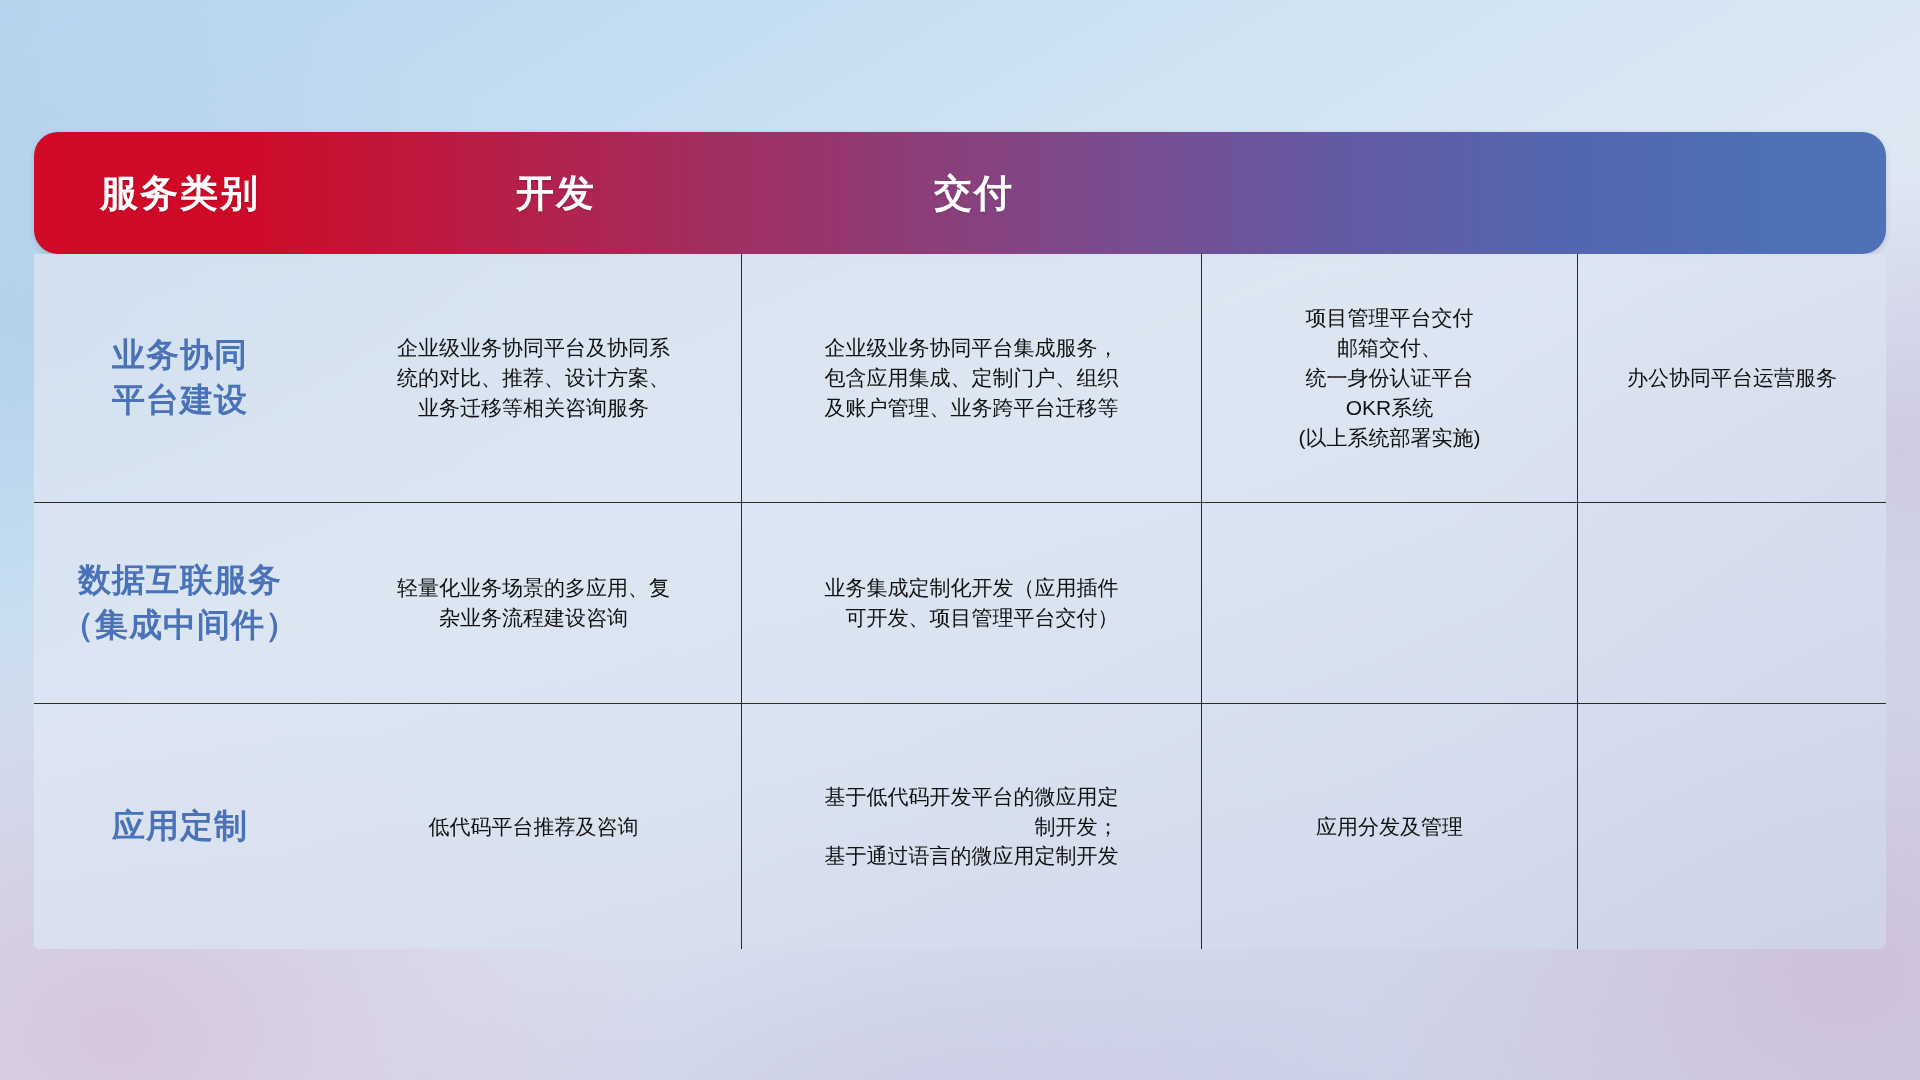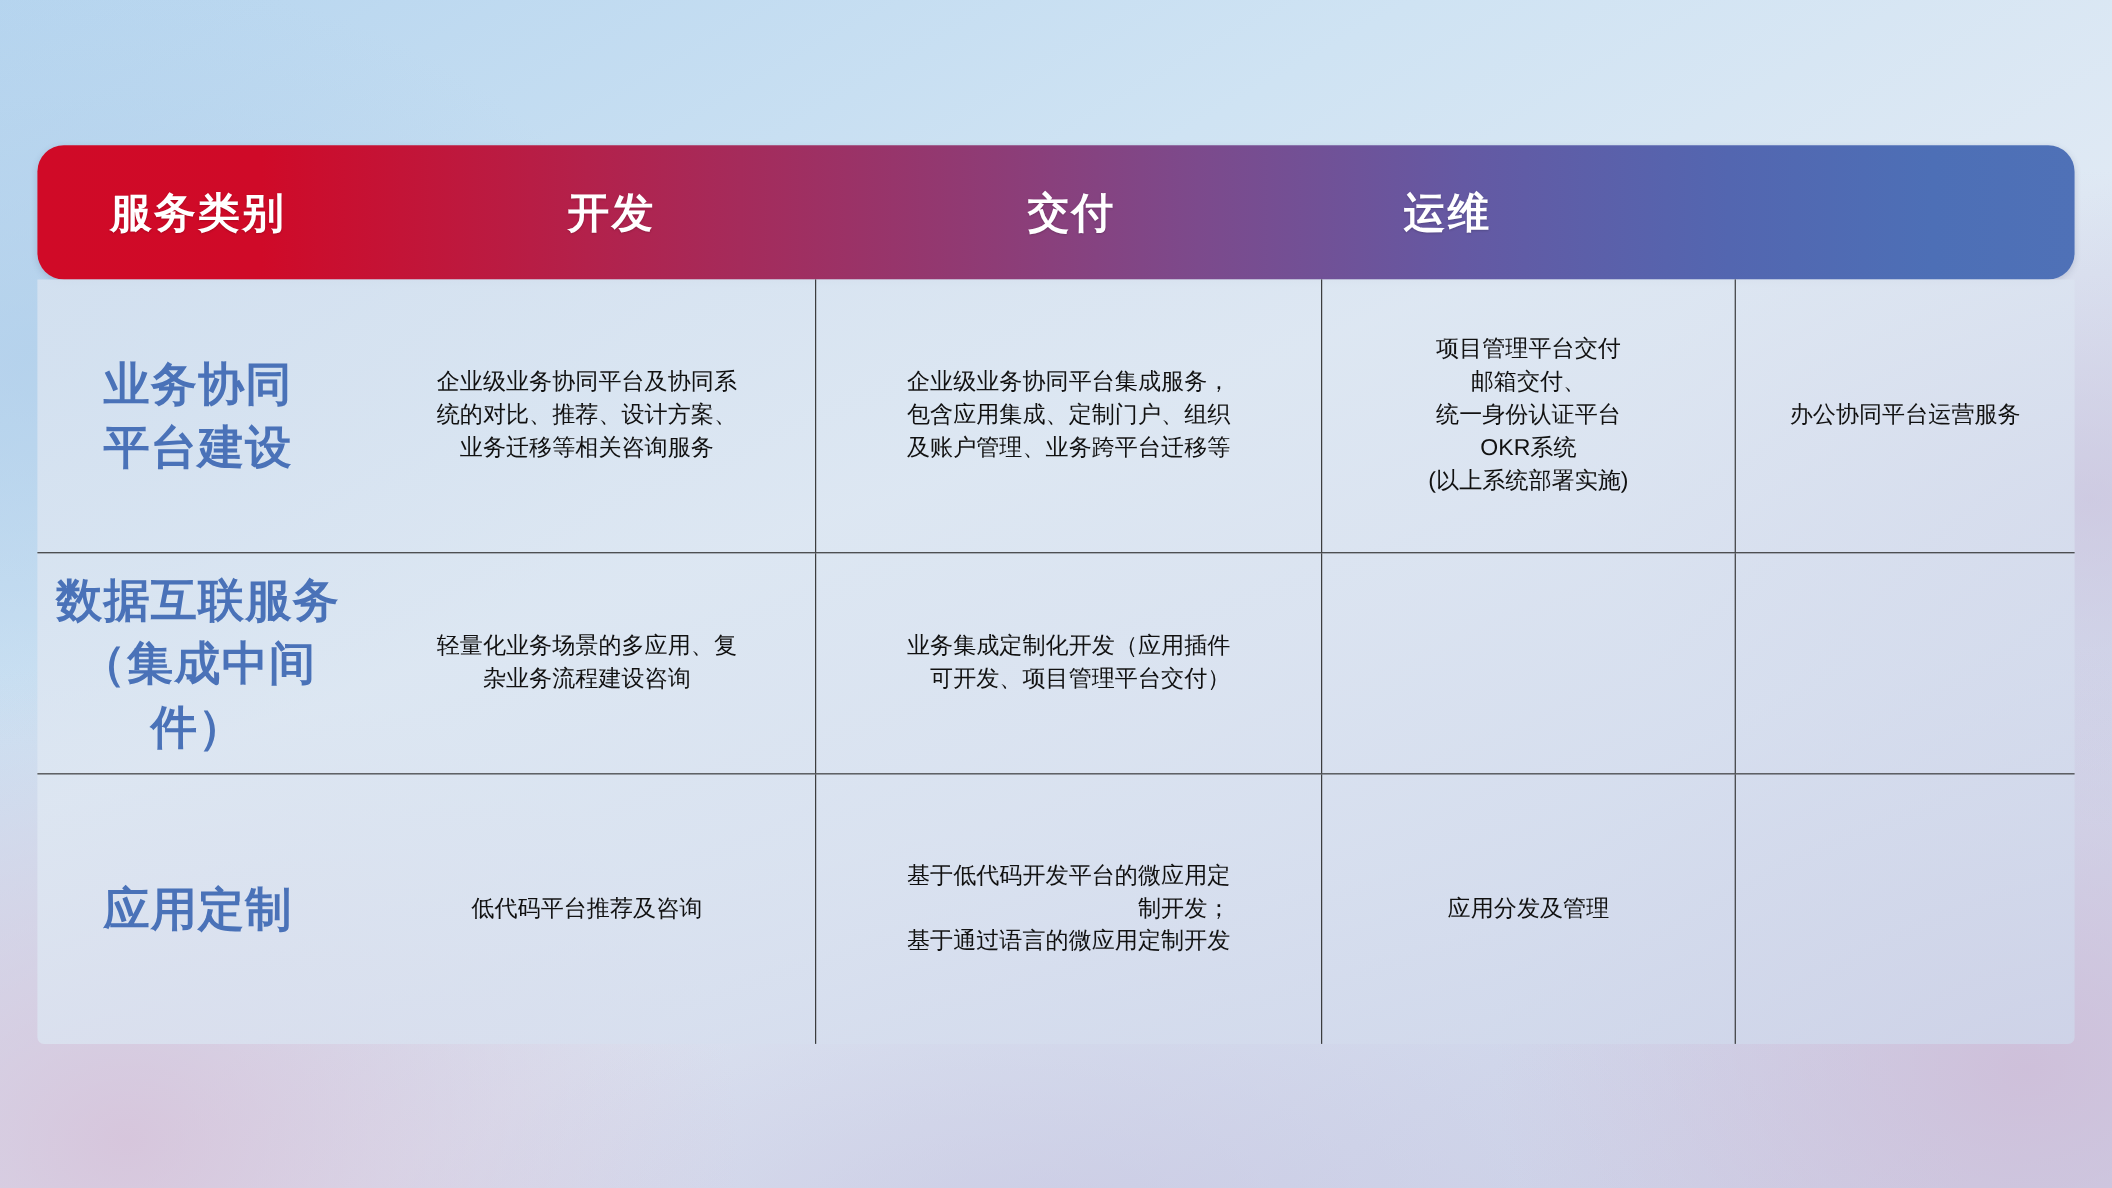--- a/index.html
+++ b/index.html
@@ -47,21 +47,21 @@
   .vline{border-right:1px solid #2b2b2b;}
   .c0{width:292px;flex:none;}
   .c1{width:416px;flex:none;}
   .c2{width:460px;flex:none;text-align:right;}
   .c3{width:376px;flex:none;}
   .c4{width:308px;flex:none;}
   .hdr .c0{width:292px}.hdr .c1{width:416px}.hdr .c2{width:460px}
   .hdr .c3{width:376px}.hdr .c4{width:308px}
 
   .rowlabel{
-    color:#4a72b8;font-weight:bold;font-size:42px;line-height:1.36;
+    color:#4a72b8;font-weight:bold;font-size:33px;line-height:1.36;
     white-space:pre-line;letter-spacing:1px;
   }
   .celltext{
     color:#111;font-size:21px;line-height:1.42;white-space:pre-line;
   }
   .r0{height:248px;}
   .r1{height:200px;}
   .r2{height:245px;}
 </style>
 </head>
@@ -73,23 +73,20 @@
 
   <div class="hdr">
     <div class="cell c0">
       <span>服务类别</span>
     </div>
     <div class="cell c2">
       <span>开发</span>
     </div>
     <div class="cell c3">
       <span>交付</span>
-    </div>
-    <div class="cell c4">
-      <span>运维</span>
     </div>
   </div>
 
   <div class="body-panel">
 
     <div class="row r0">
       <div class="cell c0">
         <span class="rowlabel">业务协同
 平台建设</span>
       </div>

